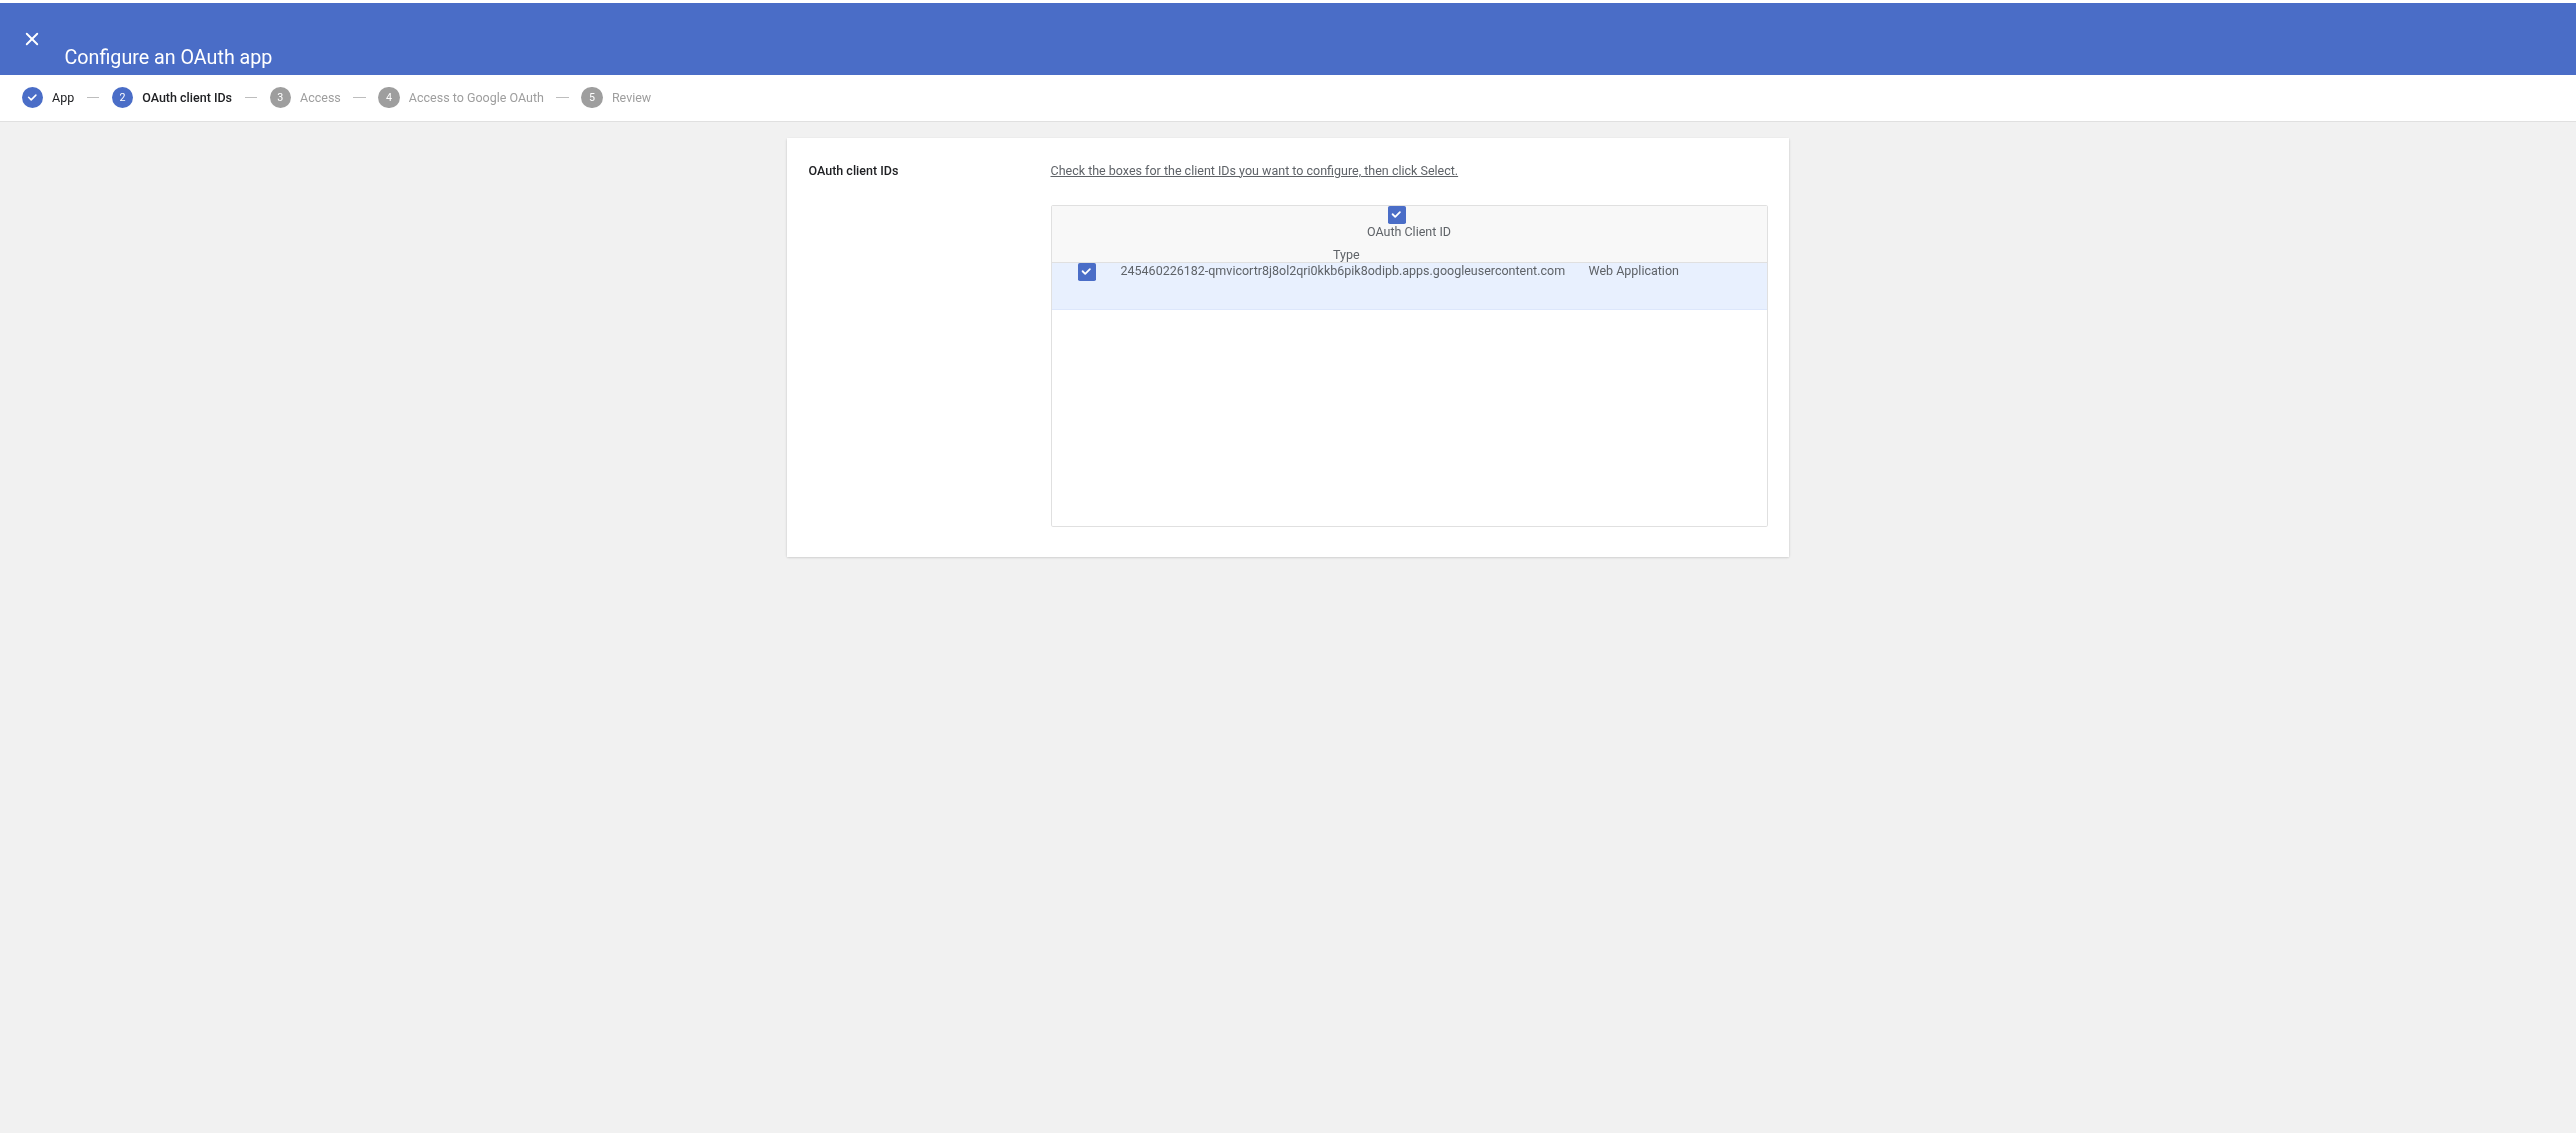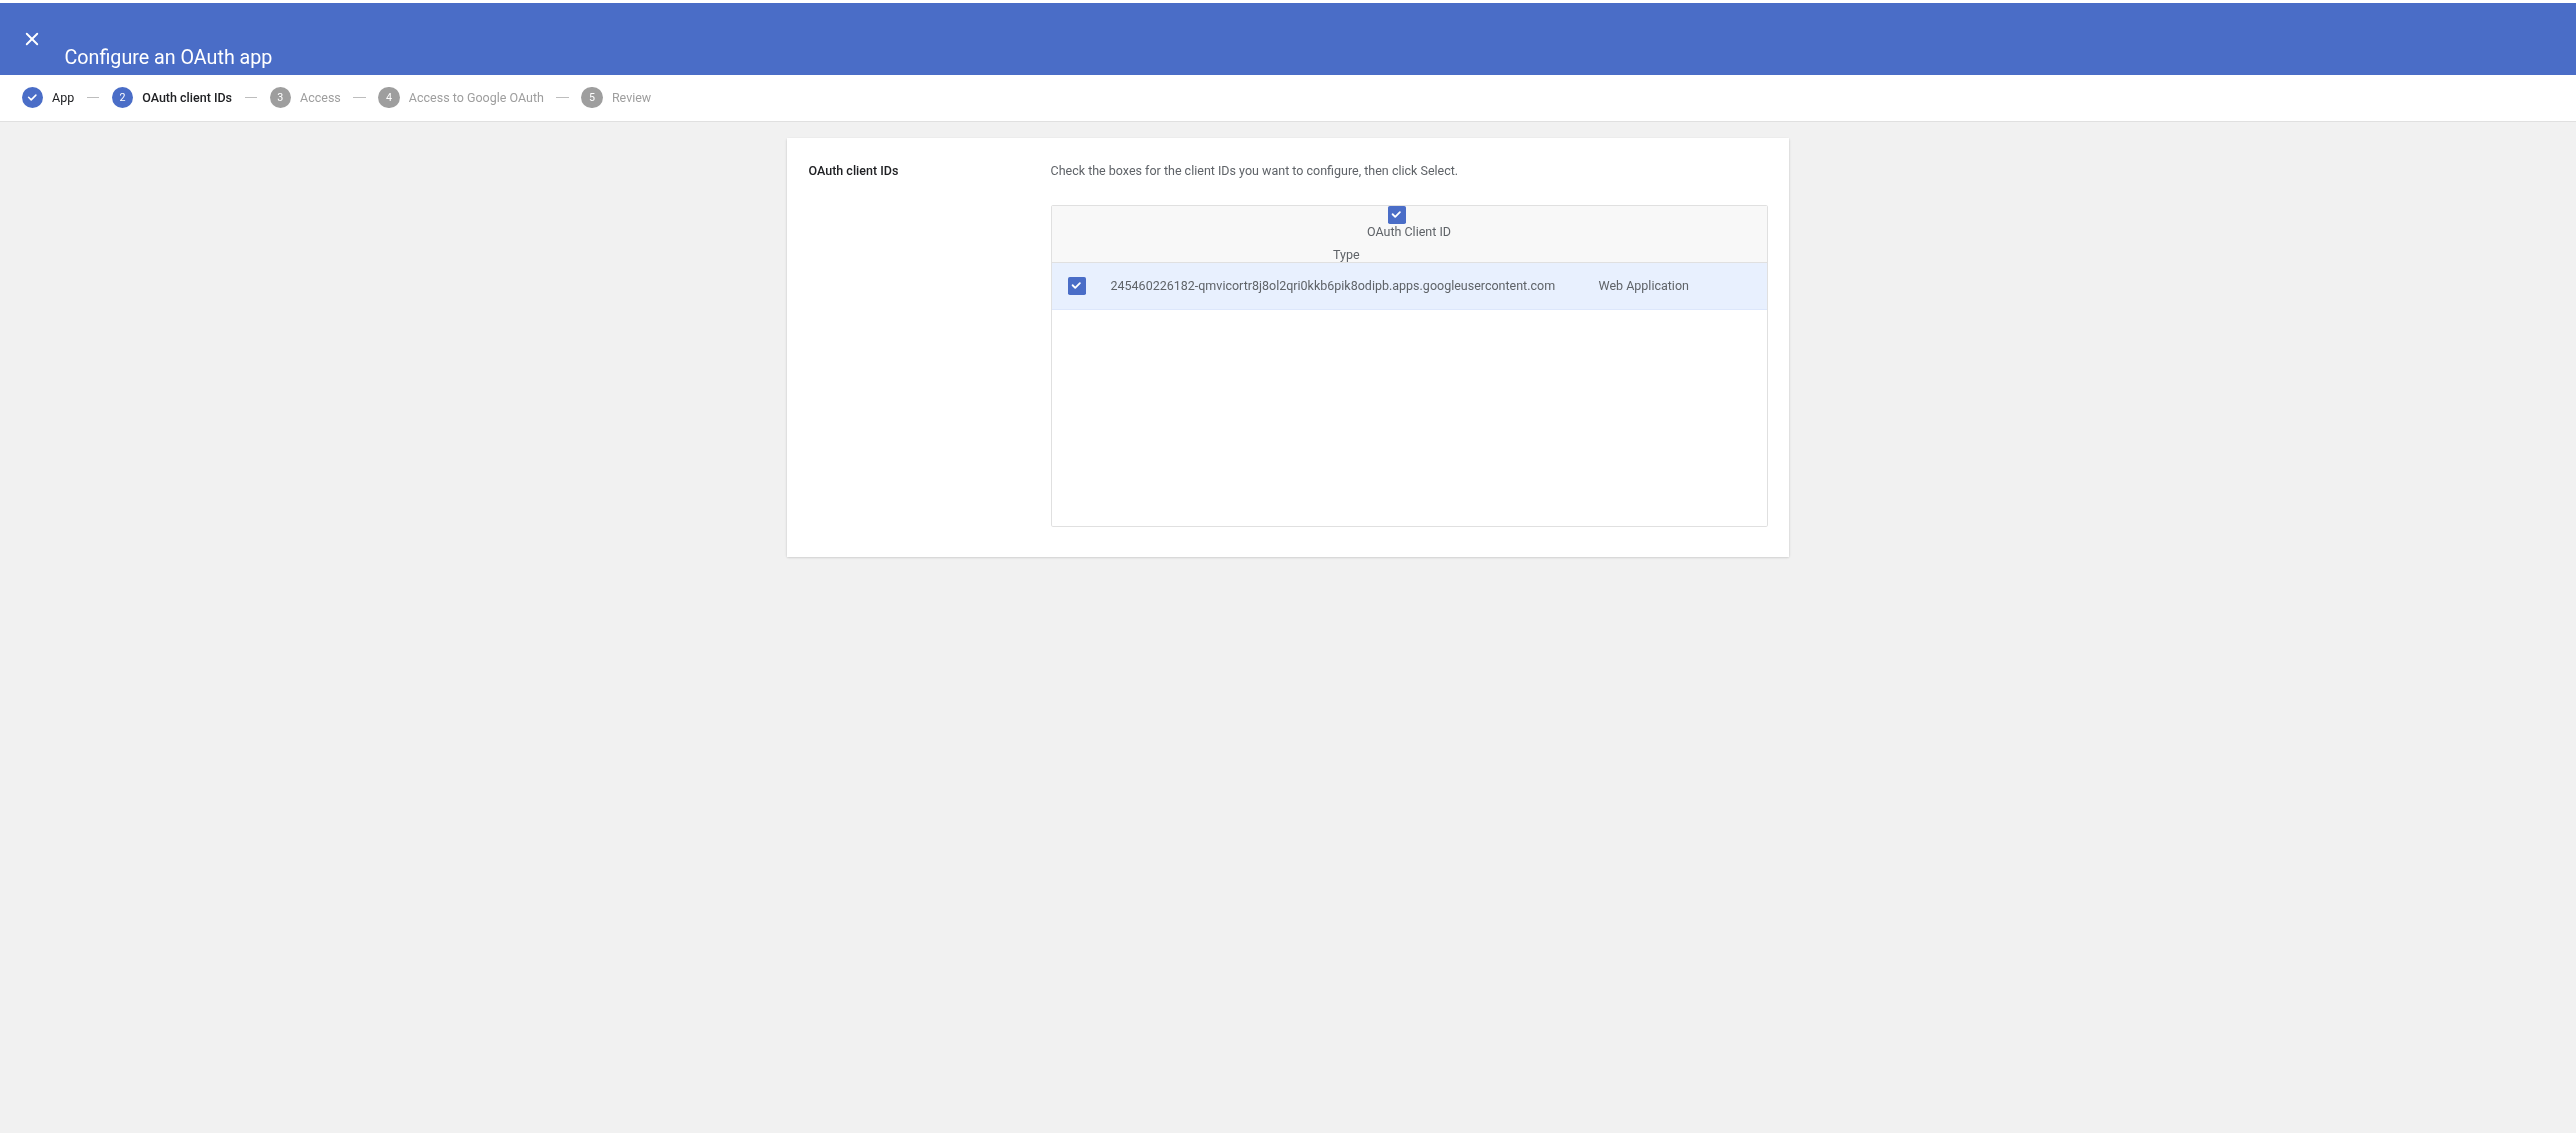--- a/index.html
+++ b/index.html
@@ -88,42 +88,43 @@
       font-weight: 500;
       color: #202124;
     }
     .card-right {
       flex: 1;
     }
     .instructions {
       font-size: 12.5px;
       color: #5f6368;
       margin-bottom: 27px;
+      text-decoration: underline;
     }
     
     .table {
       border: 0.9px solid #e0e0e0;
       border-radius: 1.8px;
       height: 322px;
       overflow: hidden;
     }
     .table-header {
       background: #f8f8f8;
       border-bottom: 0.9px solid #e0e0e0;
       display: flex;
       align-items: center;
       height: 57px;
       padding: 0 29px;
       flex-direction: column;
     }
     .table-row {
       display: flex;
-      align-items: center;
+      align-items: flex-start;
       height: 47px;
-      padding: 0 16px;
+      padding: 0 26px;
       border-bottom: 0.9px solid #e0e0e0;
     }
     .table-row.selected {
       background: #e8f0fe;
       border-bottom-color: #dde7fb;
     }
     .col-check { width: 43px; flex-shrink:0; display:flex; align-items:center; }
     .col-id { flex: 1; font-size: 12.5px; color: #5f6368; }
     .col-type { width: 152px; font-size: 12.5px; color: #5f6368; }
     .table-header .col-id, .table-header .col-type { color: #5f6368; }

